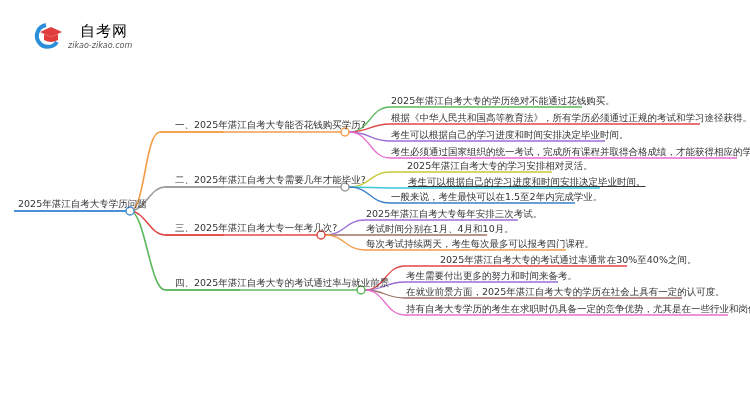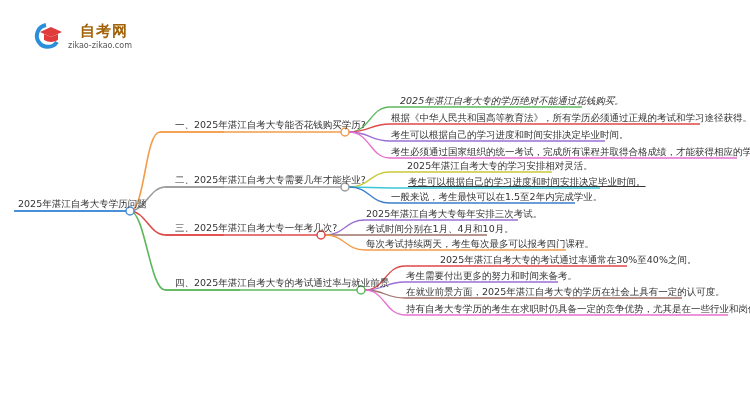--- a/index.html
+++ b/index.html
@@ -1,21 +1,21 @@
 <!DOCTYPE html>
 <html><head>
 <meta charset="utf-8">
 <style>
   html, body { margin:0; padding:0; background:#fff; }
   body { width:750px; height:410px; position:relative; overflow:hidden;
          font-family:"DejaVu Sans","Liberation Sans",sans-serif; }
   .logo { position:absolute; left:32px; top:20px; width:110px; height:30px; }
   .logo-icon { position:absolute; left:0; top:2px; width:30px; height:28px; }
-  .logo-title { position:absolute; left:48px; top:2px; font-size:15px; font-weight:bold; color:#a16207; letter-spacing:1px; }
-  .logo-url { position:absolute; left:36px; top:21px; font-size:8px; color:#555; white-space:nowrap; }
+  .logo-title { position:absolute; left:48px; top:2px; font-size:15px; font-weight:normal; color:#000000; letter-spacing:1px; }
+  .logo-url { position:absolute; left:36px; top:21px; font-size:8px; color:#555; white-space:nowrap;font-style:italic; }
   svg.lines { position:absolute; left:0; top:0; }
   .lbl { position:absolute; font-size:9.5px; color:#333; white-space:nowrap; line-height:12px; }
 </style>
 </head>
 <body>
 
 <div class="logo">
   <svg class="logo-icon" viewBox="0 0 30 28">
     <path d="M14 3 A11 11 0 1 0 25 20" fill="none" stroke="#2a8fd8" stroke-width="4"></path>
     <polygon points="8,10 19,5 30,10 19,15" fill="#e03c3c"></polygon>
@@ -64,21 +64,21 @@
   <circle cx="361" cy="290" r="4" fill="#fff" stroke="#5cb85c" stroke-width="1.5"></circle>
 </svg>
 
 <div class="lbl" style="left:18px;top:198px;">2025年湛江自考大专学历问题</div>
 
 <div class="lbl" style="left:175px;top:119px;">一、2025年湛江自考大专能否花钱购买学历?</div>
 <div class="lbl" style="left:175px;top:174px;">二、2025年湛江自考大专需要几年才能毕业?</div>
 <div class="lbl" style="left:175px;top:222px;">三、2025年湛江自考大专一年考几次?</div>
 <div class="lbl" style="left:175px;top:277px;">四、2025年湛江自考大专的考试通过率与就业前景</div>
 
-<div class="lbl" style="left:400px;top:95px;font-style:italic;">2025年湛江自考大专的学历绝对不能通过花钱购买。</div>
+<div class="lbl" style="left:391px;top:95px;">2025年湛江自考大专的学历绝对不能通过花钱购买。</div>
 <div class="lbl" style="left:391px;top:112px;">根据《中华人民共和国高等教育法》，所有学历必须通过正规的考试和学习途径获得。</div>
 <div class="lbl" style="left:391px;top:129px;">考生可以根据自己的学习进度和时间安排决定毕业时间。</div>
 <div class="lbl" style="left:391px;top:146px;">考生必须通过国家组织的统一考试，完成所有课程并取得合格成绩，才能获得相应的学历证书。</div>
 
 <div class="lbl" style="left:407px;top:160px;">2025年湛江自考大专的学习安排相对灵活。</div>
 <div class="lbl" style="left:408px;top:176px;text-decoration:underline;">考生可以根据自己的学习进度和时间安排决定毕业时间。</div>
 <div class="lbl" style="left:391px;top:191px;">一般来说，考生最快可以在1.5至2年内完成学业。</div>
 
 <div class="lbl" style="left:366px;top:208px;">2025年湛江自考大专每年安排三次考试。</div>
 <div class="lbl" style="left:366px;top:223px;">考试时间分别在1月、4月和10月。</div>

